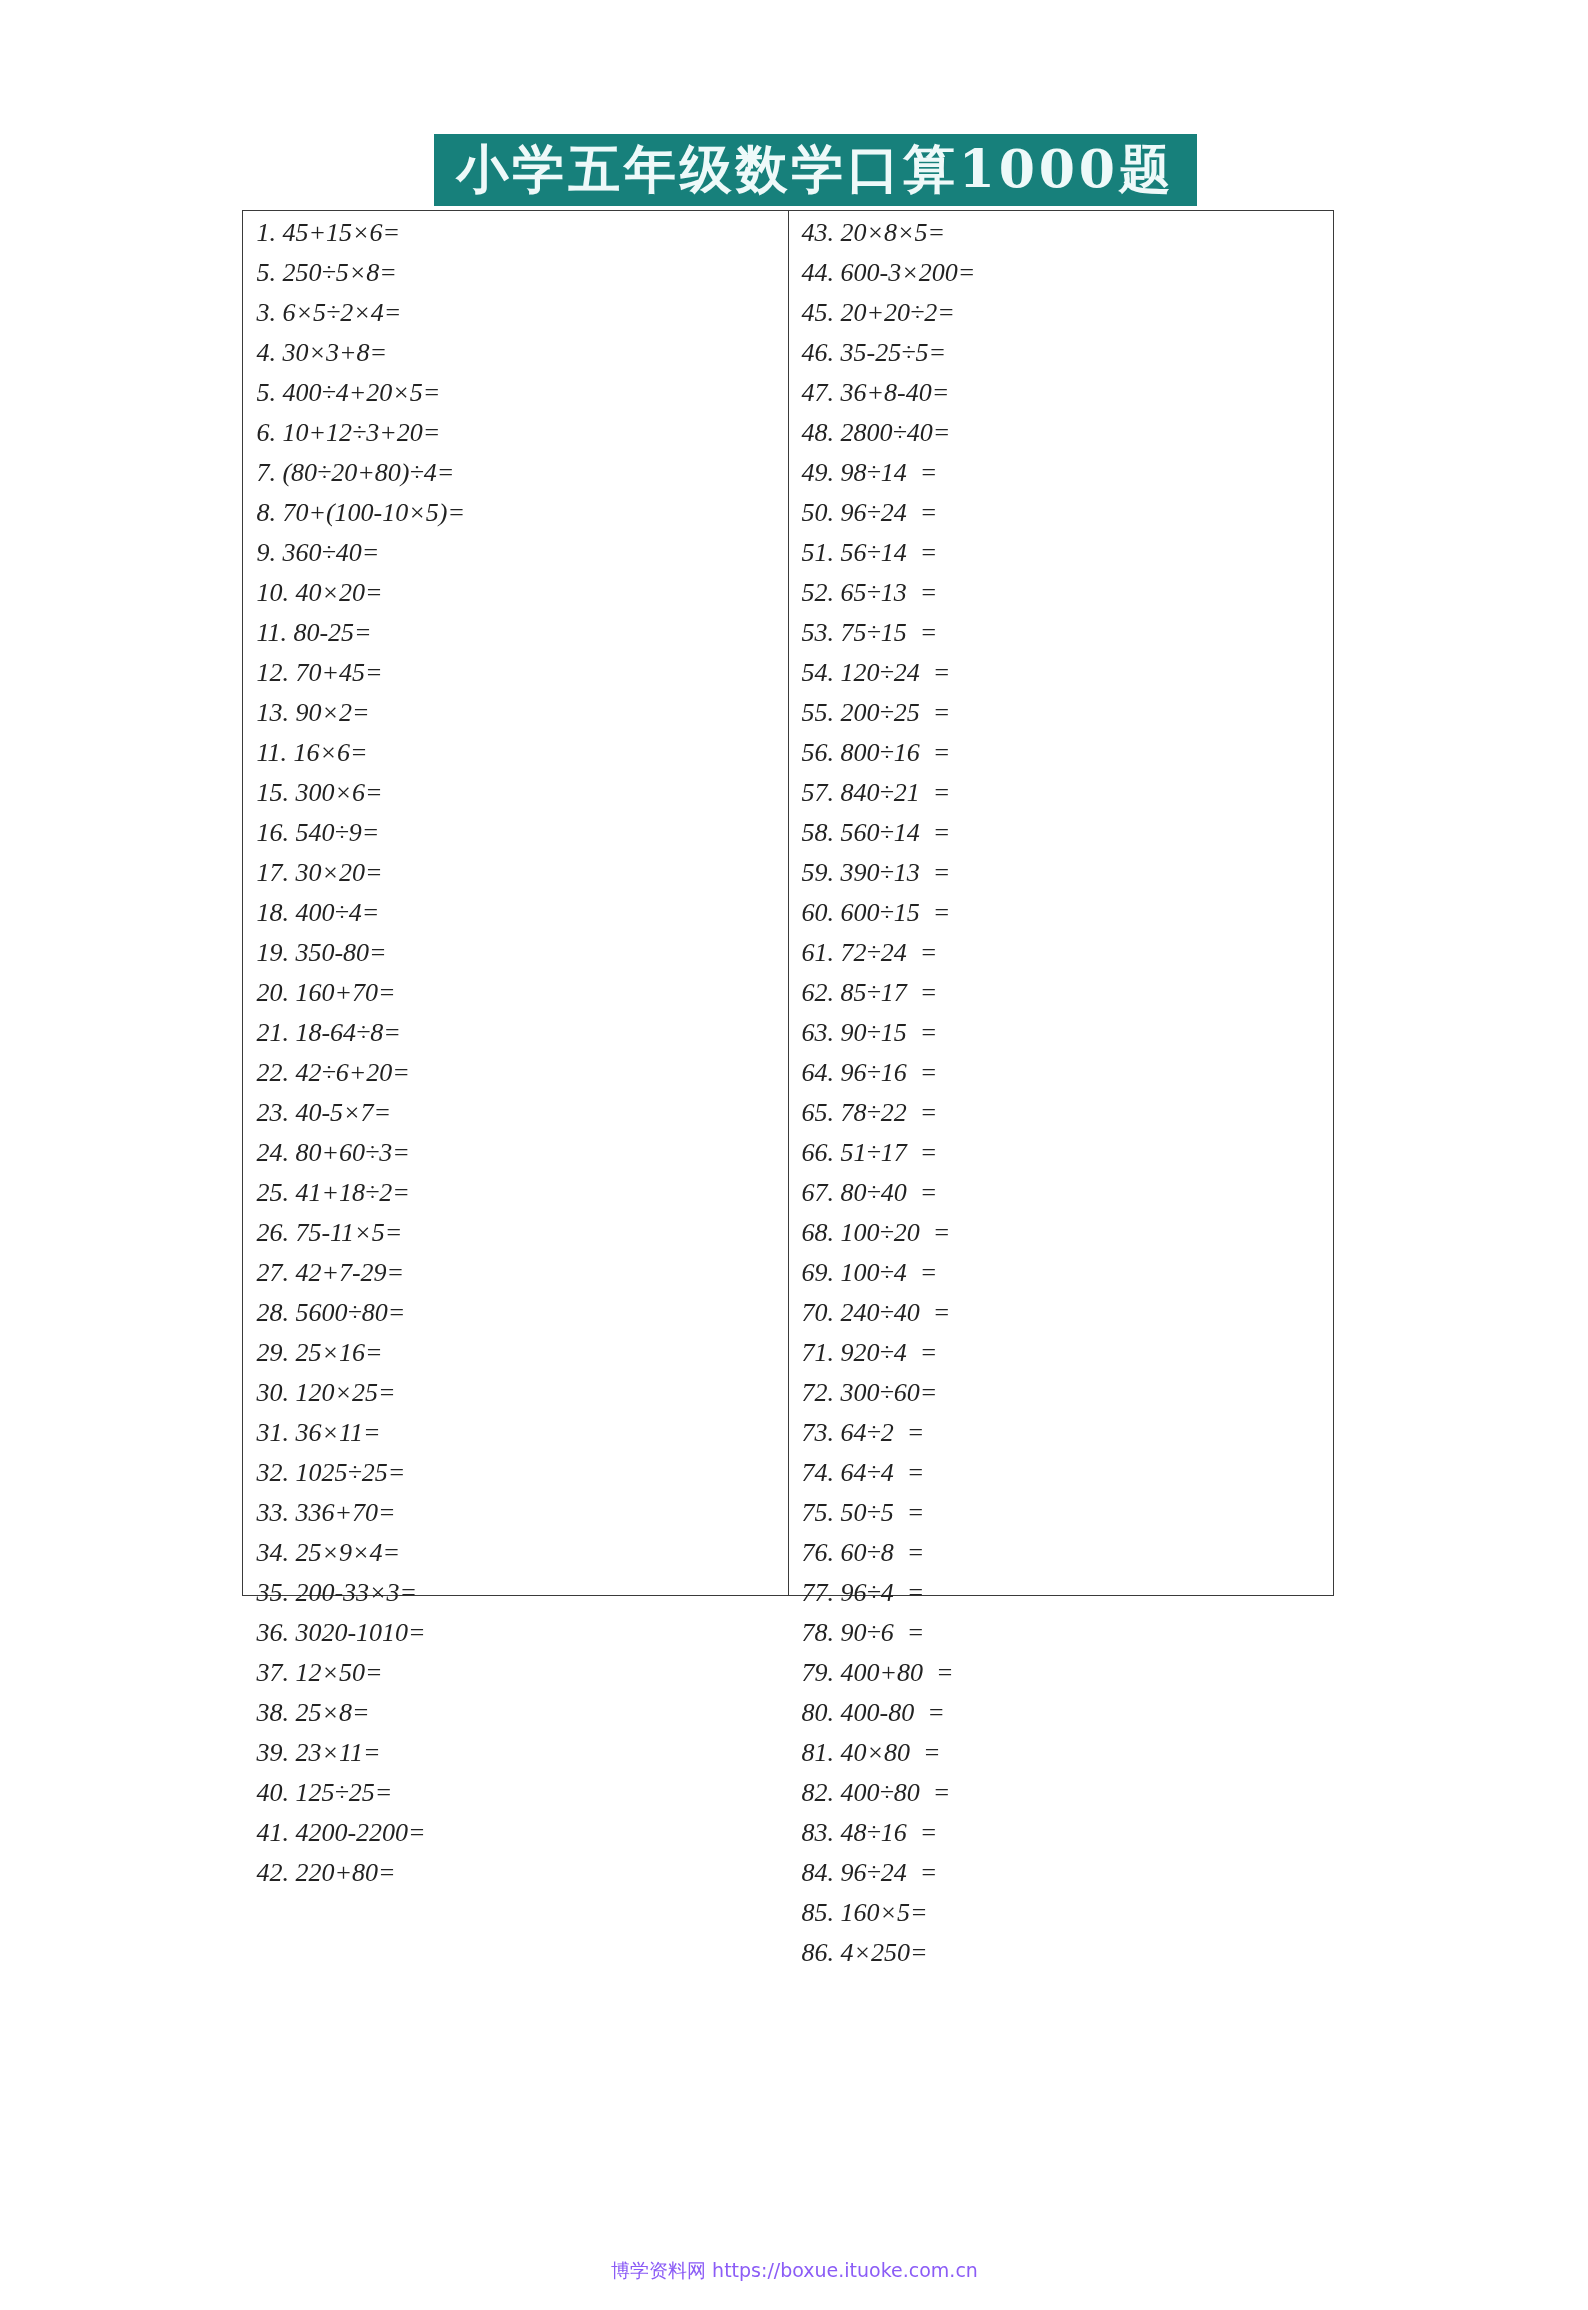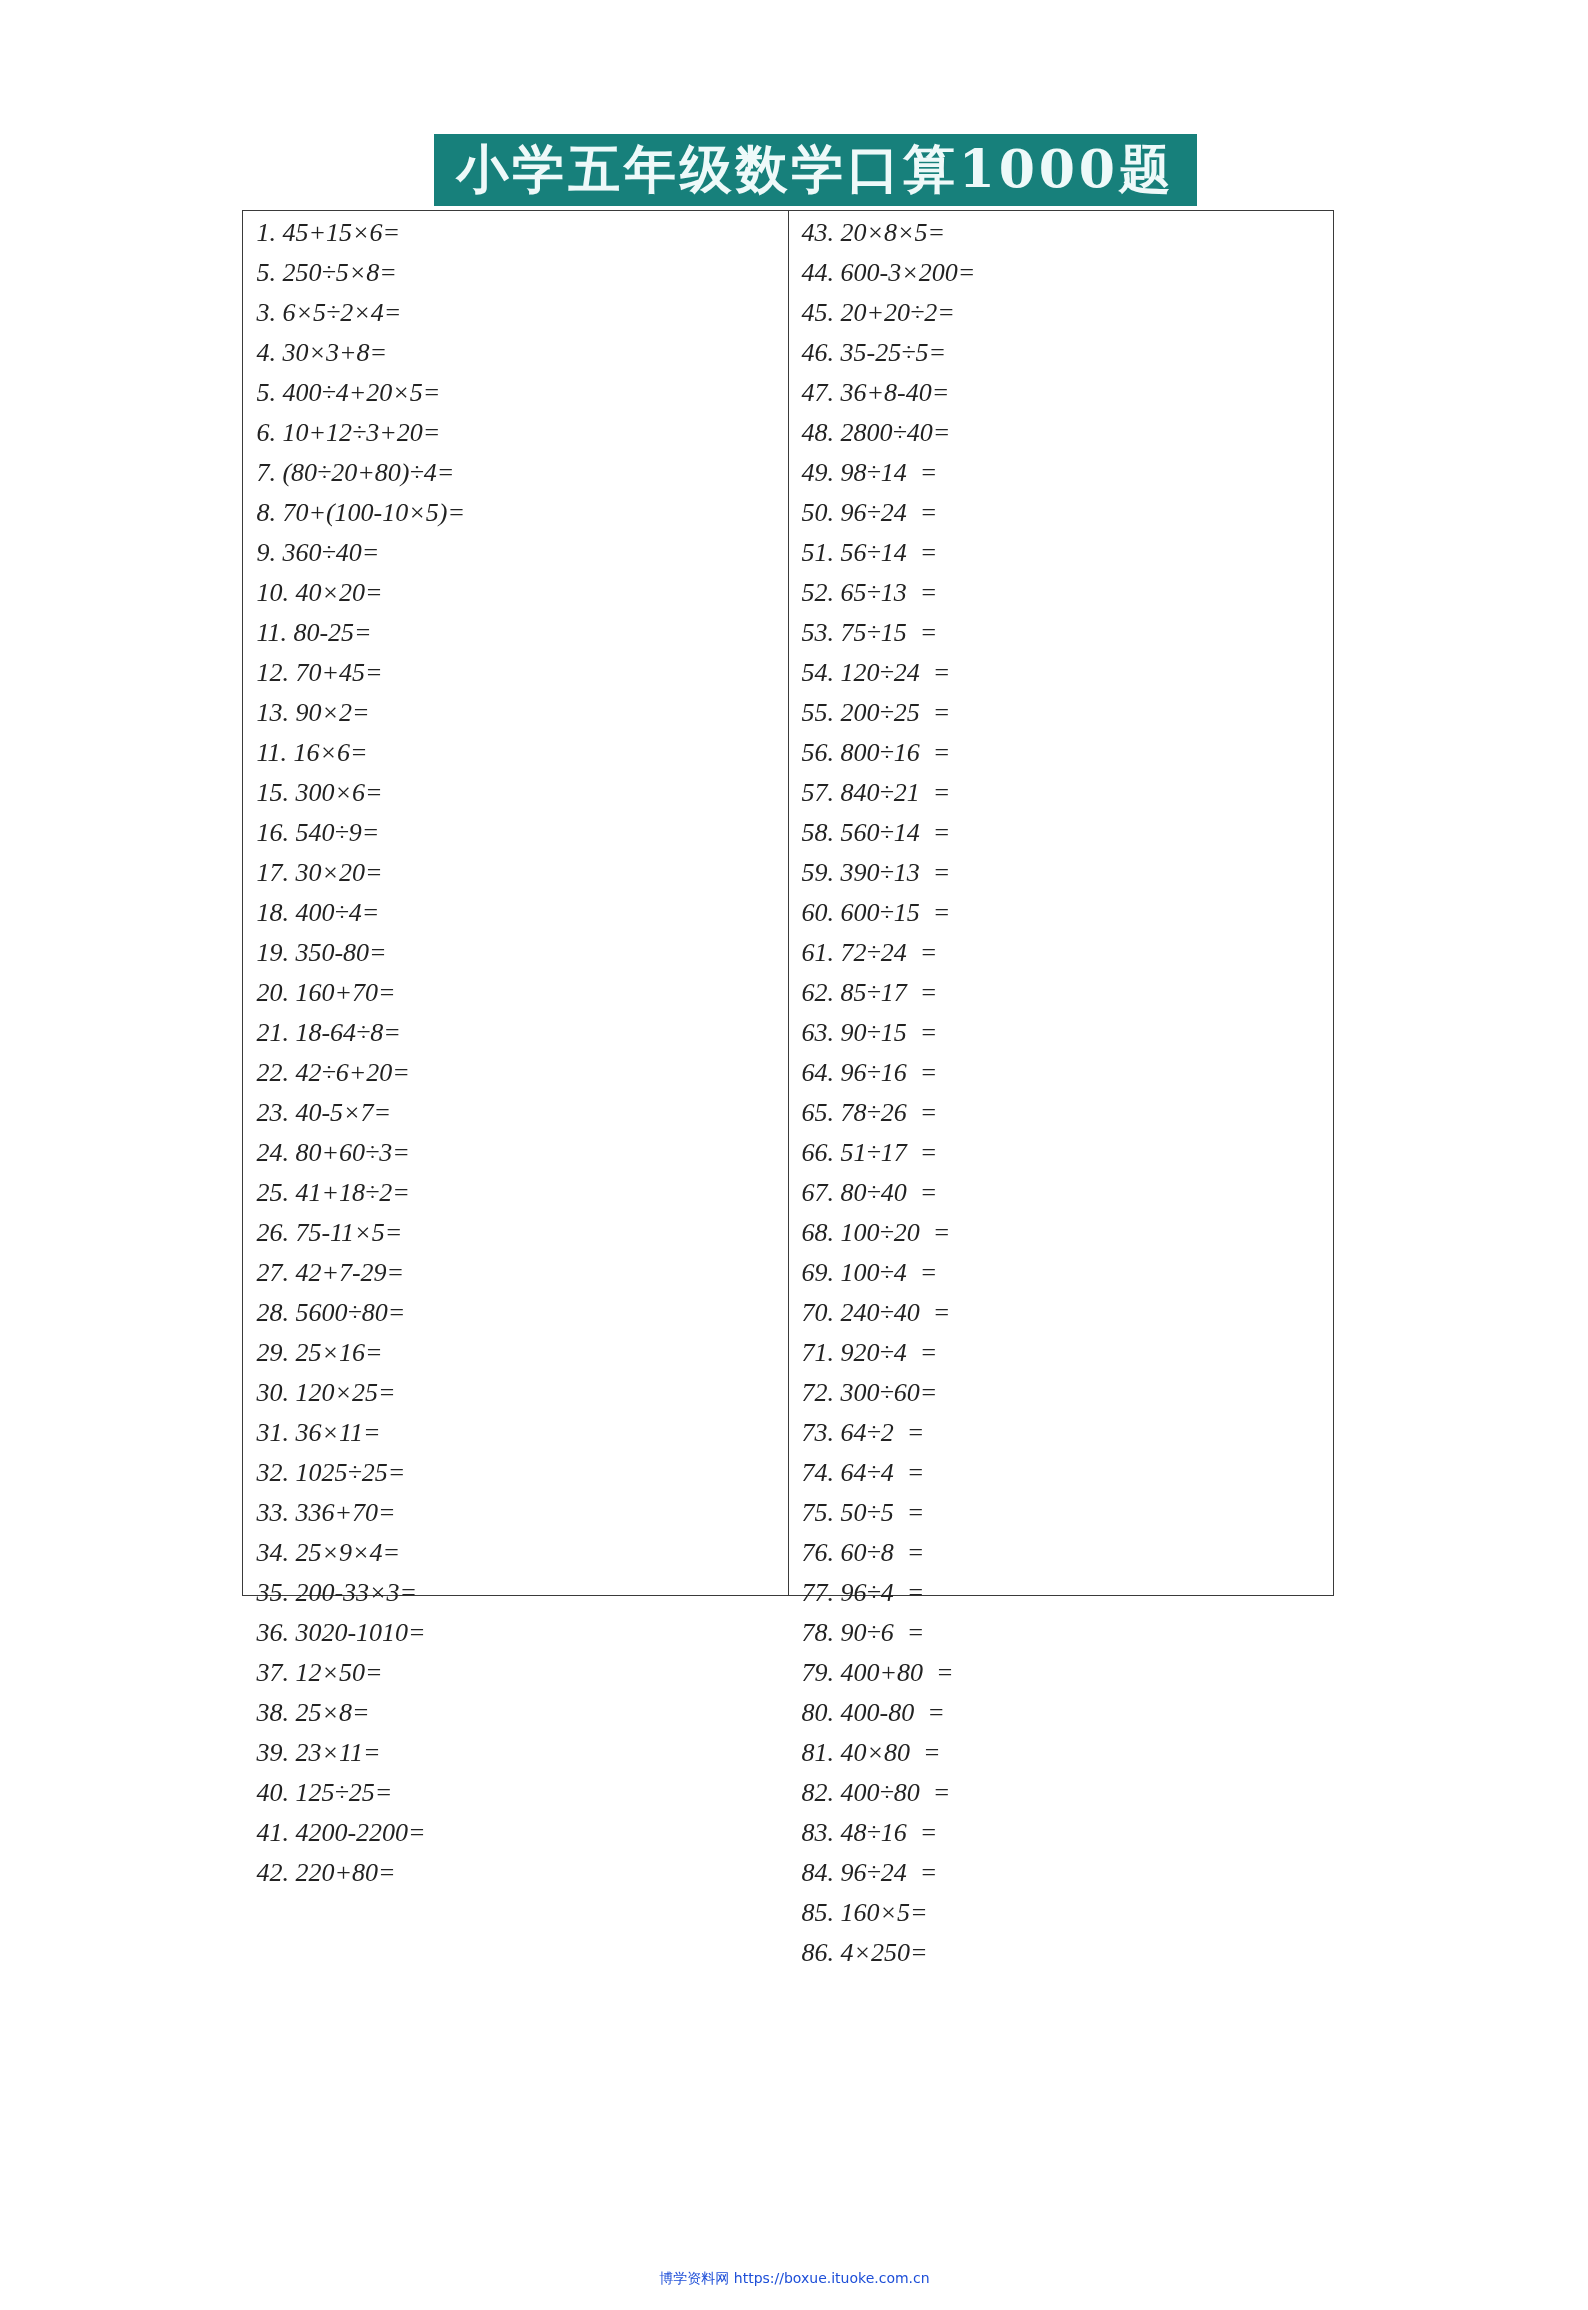--- a/index.html
+++ b/index.html
@@ -21,21 +21,21 @@
     box-sizing: border-box; padding-top: 1.9px;
     font-family: "Liberation Serif", "DejaVu Serif", serif;
     font-size: 26px; color: #222222;
   }
   .col-left { width: 546px; border-right: 1.9px solid #3a3a3a; padding-left: 13.4px; }
   .col-right { flex: 1; padding-left: 12.5px; }
   .item { height: 40px; line-height: 40px; white-space: pre; }
   .footer {
     position: absolute; left: 0; width: 1589px; top: 2258px; text-align: center;
     font-family: "DejaVu Sans", "Liberation Sans", sans-serif;
-    font-size: 14px; color: #1d4ed8; margin-top: 12px;
+    font-size: 19px; color: #8b5cf6;
   }
 </style>
 </head>
 <body>
 
 <div class="title-bar">小学五年级数学口算1000题</div>
 
 <div class="sheet">
   <div class="col col-left" id="col-left">
       <div class="item">1. 45+15×6=</div>
@@ -97,21 +97,21 @@
       <div class="item">55. 200÷25  =</div>
       <div class="item">56. 800÷16  =</div>
       <div class="item">57. 840÷21  =</div>
       <div class="item">58. 560÷14  =</div>
       <div class="item">59. 390÷13  =</div>
       <div class="item">60. 600÷15  =</div>
       <div class="item">61. 72÷24  =</div>
       <div class="item">62. 85÷17  =</div>
       <div class="item">63. 90÷15  =</div>
       <div class="item">64. 96÷16  =</div>
-      <div class="item">65. 78÷26  =</div>
+      <div class="item">65. 78÷22  =</div>
       <div class="item">66. 51÷17  =</div>
       <div class="item">67. 80÷40  =</div>
       <div class="item">68. 100÷20  =</div>
       <div class="item">69. 100÷4  =</div>
       <div class="item">70. 240÷40  =</div>
       <div class="item">71. 920÷4  =</div>
       <div class="item">72. 300÷60=</div>
       <div class="item">73. 64÷2  =</div>
       <div class="item">74. 64÷4  =</div>
       <div class="item">75. 50÷5  =</div>

